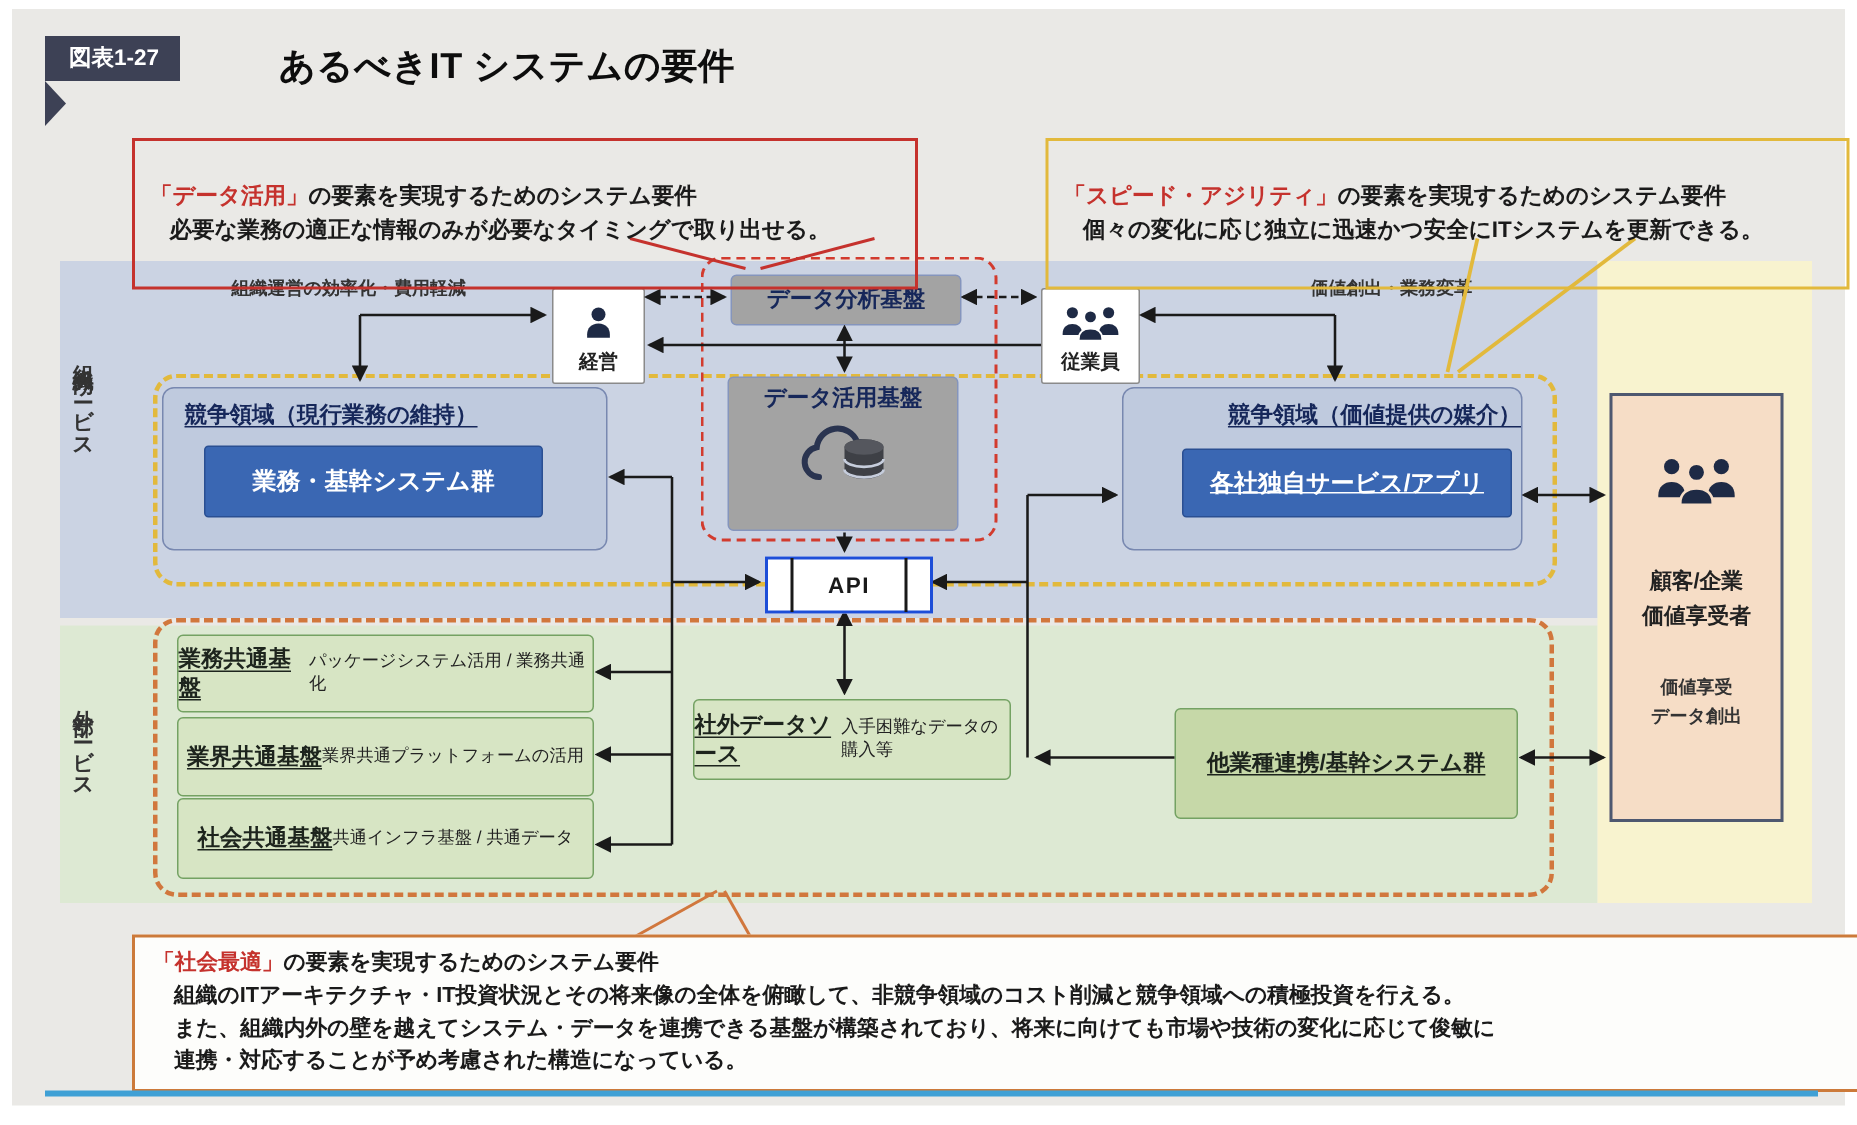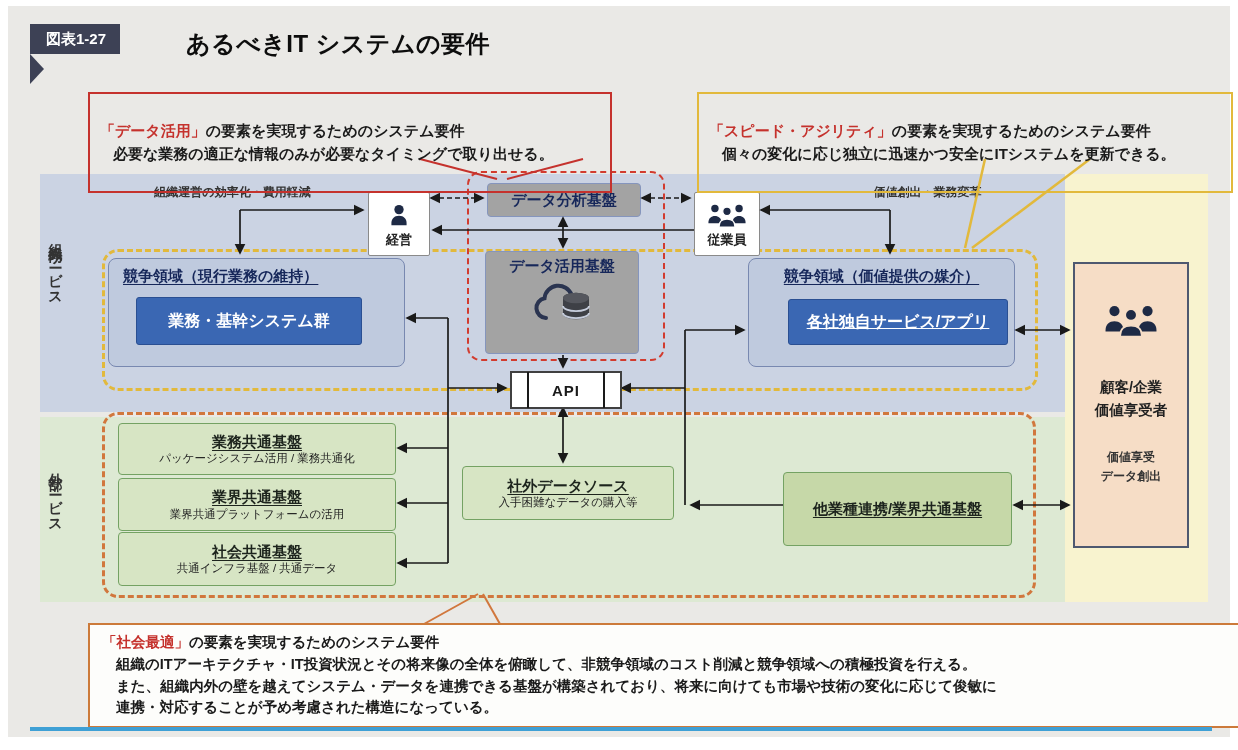--- a/index.html
+++ b/index.html
@@ -34,24 +34,24 @@
   .person-node{background:#fff;border:1.5px solid #8a8a8a;border-radius:2px;display:flex;
                flex-direction:column;align-items:center;justify-content:center;gap:1px;margin-top:14px;}
   .person-node .lbl{font-size:13px;font-weight:bold;color:#222;line-height:1;}
   .platform{background:#a3a3a3;border:1.5px solid #8595bd;border-radius:4px;display:flex;
             flex-direction:column;align-items:center;justify-content:flex-start;}
   .platform .ttl{font-size:15px;font-weight:bold;color:#16275a;line-height:1.2;margin-top:5px;}
   .comp{background:#bfcade;border:1.5px solid #7888b0;border-radius:8px;}
   .comp .ttl{font-size:15px;font-weight:bold;color:#16275a;}
   .inner-blue{background:#3a67b3;border:1px solid #2a4f92;border-radius:3px;color:#fff;
               font-size:16px;font-weight:bold;display:flex;align-items:center;justify-content:center;}
-  .api-box{background:#fff;border:2px solid #404040;display:flex;align-items:center;justify-content:center;
+  .api-box{background:#fff;border:2px solid #1d4ed8;display:flex;align-items:center;justify-content:center;
            font-size:15px;font-weight:bold;letter-spacing:1px;}
   .api-tick{position:absolute;top:-1px;bottom:-1px;width:2px;background:#1a1a1a;}
-  .gbox{background:#d7e5c4;border:1.5px solid #74a263;border-radius:4px;display:flex;flex-direction:column;
+  .gbox{background:#d7e5c4;border:1.5px solid #74a263;border-radius:4px;display:flex;flex-direction:row;
         align-items:center;justify-content:center;line-height:1.3;}
   .gbox .ttl{font-size:15px;font-weight:bold;color:#1d241d;}
   .gbox .sub{font-size:11.5px;color:#222;}
   .gbox-dark{background:#c6d8a8;}
   .customer{background:#f6ddc6;border:2px solid #4e5870;display:flex;flex-direction:column;align-items:center;}
   .customer .big{font-size:14.5px;font-weight:bold;color:#222;line-height:1.6;}
   .customer .small{font-size:12px;color:#333;line-height:1.55;font-weight:bold;}
   .u{text-decoration:underline;text-underline-offset:3px;}
   .bottom-box{font-size:14.5px;font-weight:bold;line-height:1.5;padding:7px 12px;}
   .bottom-box .hl{color:#c5322d;}
@@ -188,21 +188,21 @@
       </svg>
     </span>
   </div>
 
   <div class="abs comp z3" style="left:108px;top:258px;width:295px;height:107px;">
     <div class="ttl u" style="padding:8px 0 0 14px;">競争領域（現行業務の維持）</div>
   </div>
   <div class="abs inner-blue z4" style="left:136px;top:297px;width:224px;height:46px;">業務・基幹システム群</div>
 
   <div class="abs comp z3" style="left:748px;top:258px;width:265px;height:107px;">
-    <div class="ttl u" style="padding:8px 0 0 0;text-align:center;">競争領域（価値提供の媒介）</div>
+    <div class="ttl u" style="padding:8px 0 0 0;text-align:right;">競争領域（価値提供の媒介）</div>
   </div>
   <div class="abs inner-blue z4" style="left:788px;top:299px;width:218px;height:44px;text-decoration:underline;">各社独自サービス/アプリ</div>
 
   <div class="abs api-box z7" style="left:510px;top:371px;width:108px;height:34px;">
     <span class="api-tick" style="left:15px;"></span>
     <span class="api-tick" style="right:15px;"></span>
     <span>API</span>
   </div>
 
   <div class="abs gbox z4" style="left:118px;top:423px;width:276px;height:50px;">
@@ -217,21 +217,21 @@
     <span class="ttl u">業界共通基盤</span>
     <span class="sub">業界共通プラットフォームの活用</span>
   </div>
 
   <div class="abs gbox z4" style="left:462px;top:466px;width:210px;height:52px;">
     <span class="ttl u">社外データソース</span>
     <span class="sub">入手困難なデータの購入等</span>
   </div>
 
   <div class="abs gbox gbox-dark z4" style="left:783px;top:472px;width:227px;height:72px;">
-    <span class="ttl u">他業種連携/業界共通基盤</span>
+    <span class="ttl u">他業種連携/基幹システム群</span>
   </div>
 
   <div class="abs customer z4" style="left:1073px;top:262px;width:112px;height:282px;">
     <span style="margin-top:38px;">
       <svg width="56" height="36" viewBox="0 0 44 28">
           <g fill="#1e2a45">
             <circle cx="9" cy="7" r="4"></circle>
             <path d="M2,22 c0,-4.6 3.1,-7 7,-7 s7,2.4 7,7 v1 h-14 z"></path>
             <circle cx="35" cy="7" r="4"></circle>
             <path d="M28,22 c0,-4.6 3.1,-7 7,-7 s7,2.4 7,7 v1 h-14 z"></path>

